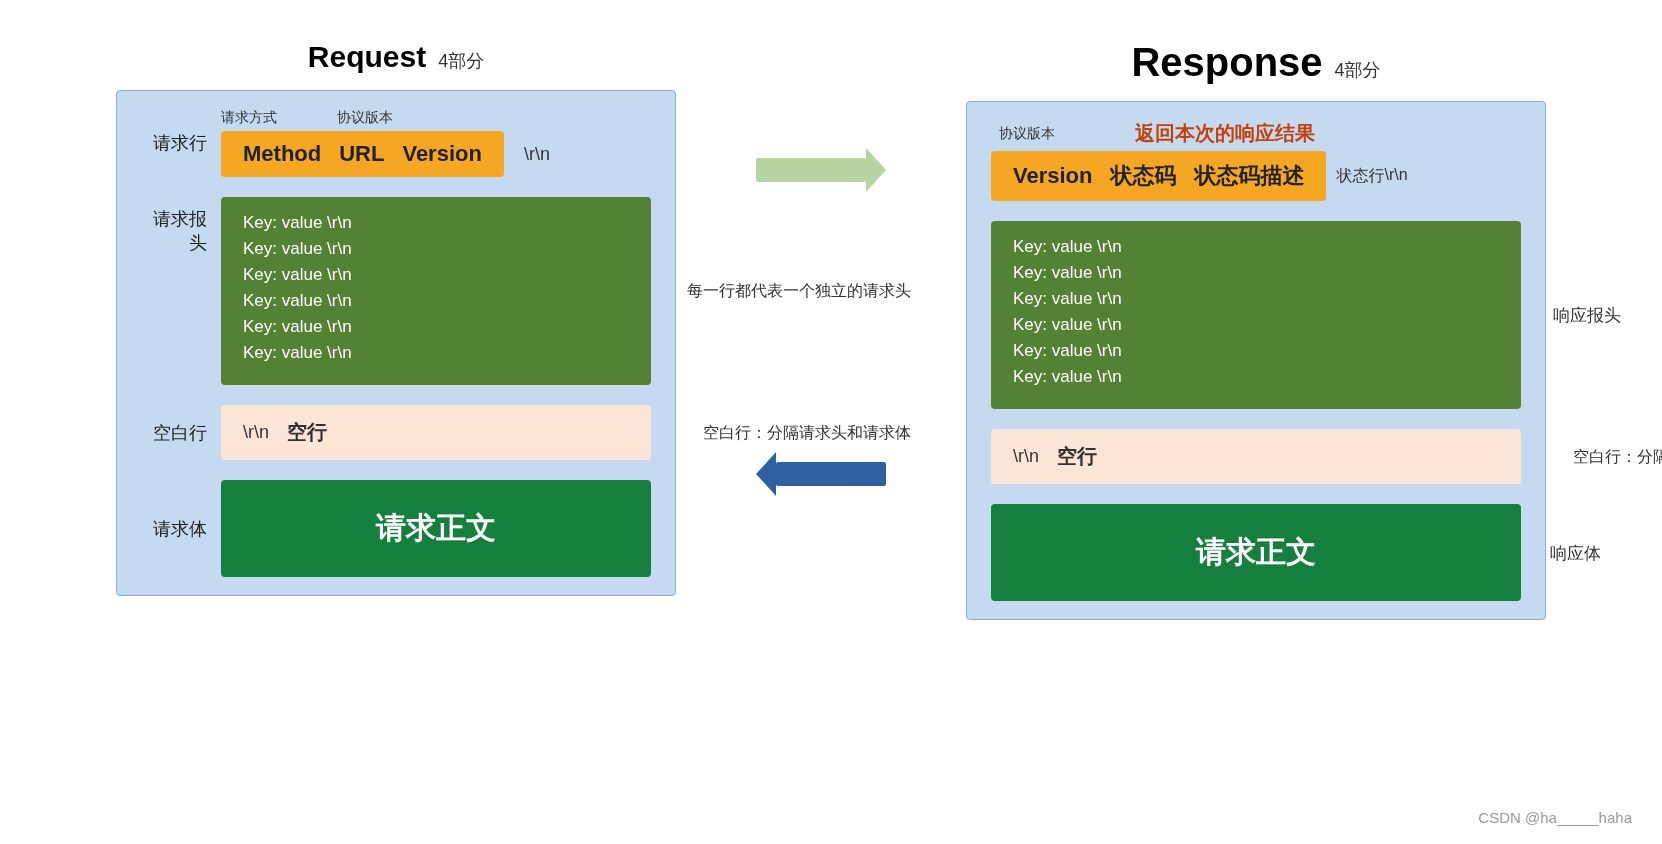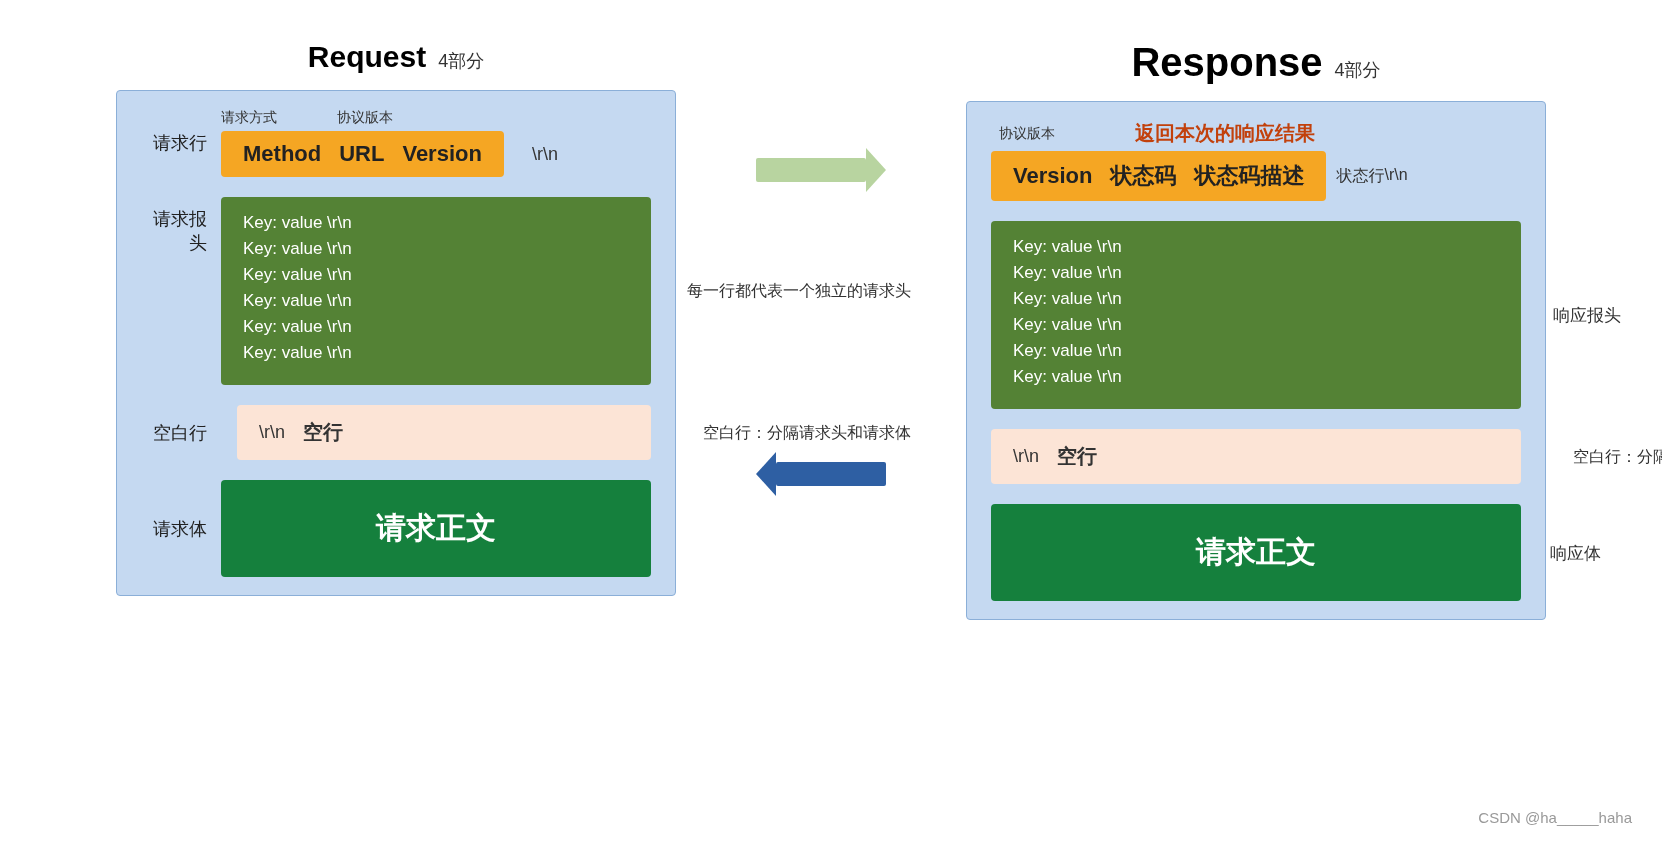--- a/index.html
+++ b/index.html
@@ -147,21 +147,21 @@
     <div class="blue-box">
 
       <div class="row-item" style="margin-bottom:20px;">
         <span class="row-label">请求行</span>
         <div style="position:relative; flex:1;">
 
           <div style="display:flex; gap:60px; font-size:14px; color:#333; margin-bottom:4px; ">
             <span>请求方式</span>
             <span>协议版本</span>
           </div>
-          <div style="display:flex; align-items:center; gap:18px;">
+          <div style="display:flex; align-items:center; gap:10px;">
             <div class="orange-box">
               <span class="orange-box-inner">Method</span>
               <span class="orange-box-inner">URL</span>
               <span class="orange-box-inner">Version</span>
             </div>
             <span class="rn-label">\r\n</span>
           </div>
         </div>
       </div>
 
@@ -186,21 +186,21 @@
               </div>
             <div class="green-row">
                 <span>Key:   value  \r\n</span>
               </div>
           </div>
 
           <span style="position:absolute; right:-260px; top:50%; transform:translateY(-50%); font-size:16px; color:#333; white-space:nowrap;">每一行都代表一个独立的请求头</span>
         </div>
       </div>
 
-      <div class="row-item" style="margin-bottom:20px; position:relative;gap:16px;">
+      <div class="row-item" style="margin-bottom:20px; position:relative;">
         <span class="row-label">空白行</span>
         <div style="flex:1; position:relative;">
           <div class="peach-box">
             <span>\r\n</span>
             <span style="font-size:20px; font-weight:bold;">空行</span>
           </div>
           <span style="position:absolute; right:-260px; top:50%; transform:translateY(-50%); font-size:16px; color:#333; white-space:nowrap;">空白行：分隔请求头和请求体</span>
         </div>
       </div>
 

